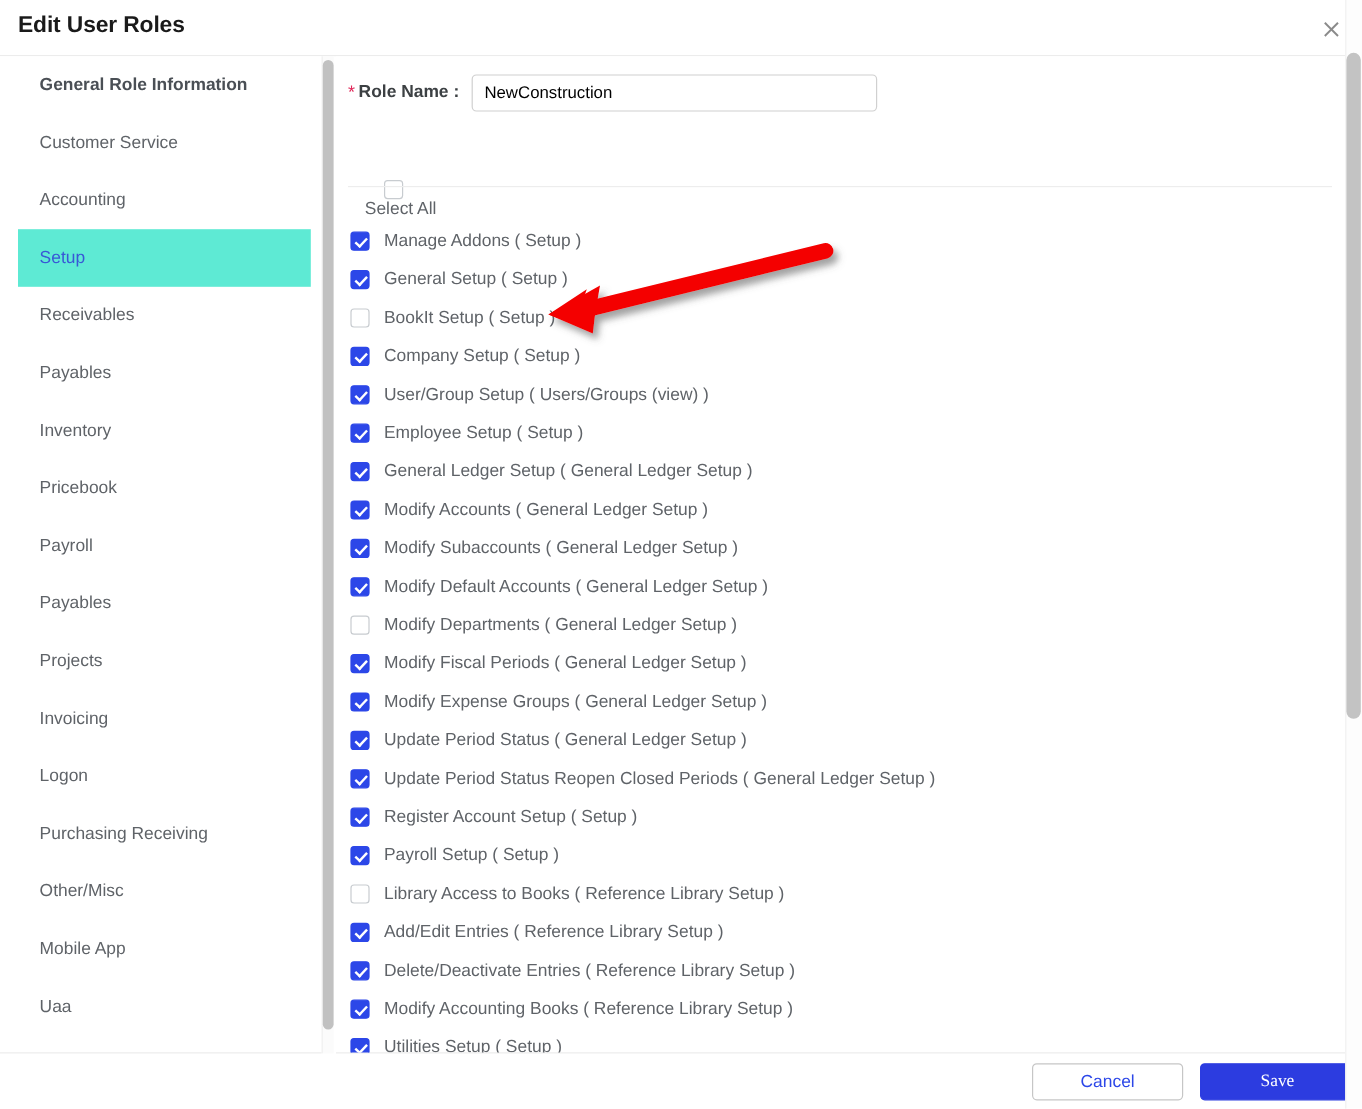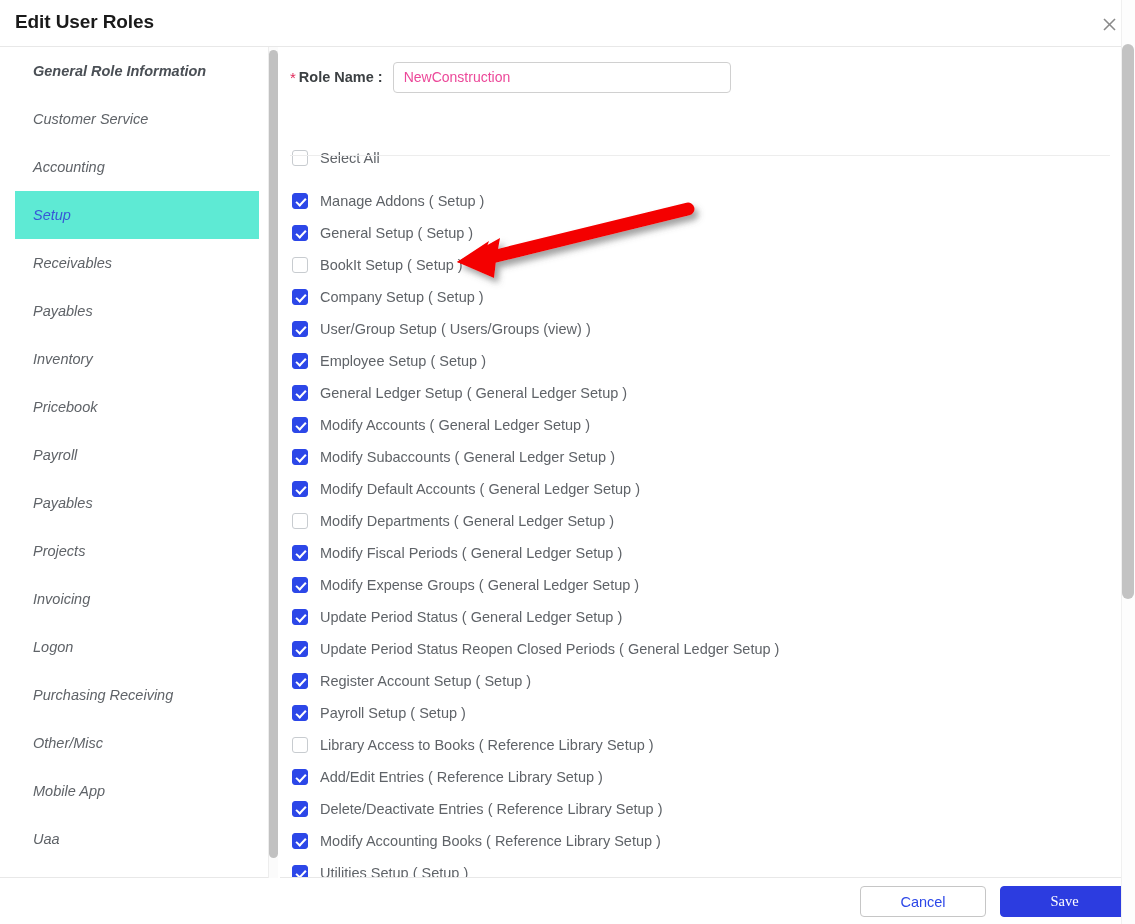--- a/index.html
+++ b/index.html
@@ -57,21 +57,20 @@
 
   
   .sidebar {
     position: absolute;
     left: 0; top: 0;
     width: 268px;
     height: 831px;
     background: #ffffff;
     border-bottom: 1px solid #e8e8e8;
     overflow: hidden;
-    font-style: italic;
   }
   .side-item {
     position: relative;
     height: 48px;
     margin: 0 9px 0 15px;
     display: flex;
     align-items: center;
     padding-left: 18px;
     font-size: 14.5px;
     color: #5f6368;
@@ -138,32 +137,33 @@
     color: #3c4043;
     margin-right: 10px;
     white-space: nowrap;
   }
   .rolename-input {
     width: 338px; height: 31px;
     border: 1px solid #d0d0d0;
     border-radius: 4px;
     padding: 0 10px;
     font-size: 14px;
-    color: #ec4899;
+    color: #000000;
     font-family: "Liberation Sans", sans-serif;
     background: #fff;
     outline: none;
   }
 
   .selectall-row {
     position: absolute;
     left: 12px; top: 103px;
     display: flex;
     align-items: center;
     cursor: pointer;
+    flex-direction: column;
   }
 
   .hr-divider {
     position: absolute;
     left: 10px; top: 108px;
     width: 820px; height: 1px;
     background: #ededed;
   }
 
   

